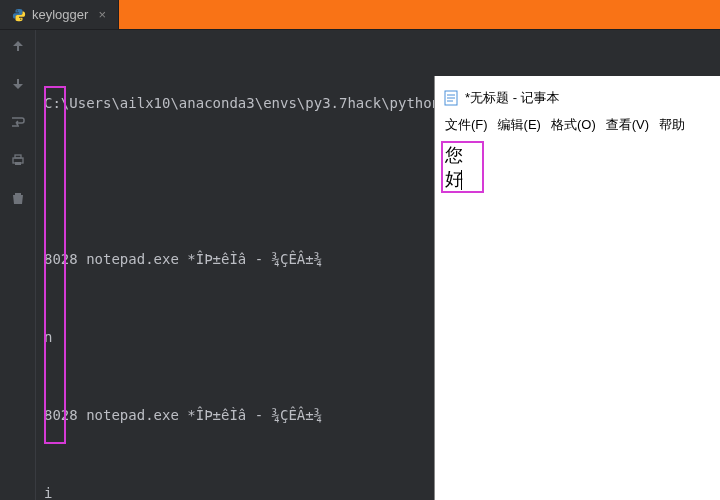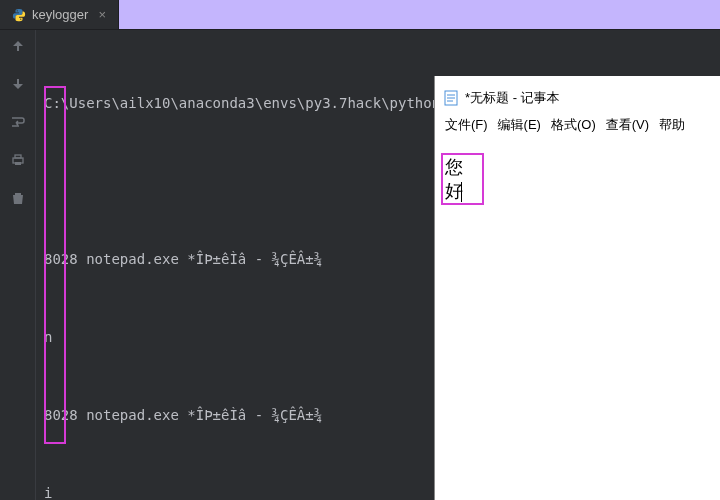--- a/index.html
+++ b/index.html
@@ -6,21 +6,21 @@
     body {
       width: 720px; height: 500px;
       background: #2b2d30;
       font-family: Consolas, monospace;
       font-size: 14px;
       overflow: hidden;
       position: relative;
     }
     .tab-bar {
       height: 30px;
-      background: #c4b5fd;
+      background: #f97316;
       border-bottom: 1px solid #1e1f22;
       display: flex;
       align-items: center;
     }
     .tab {
       height: 100%;
       padding: 0 12px;
       display: flex;
       align-items: center;
       gap: 6px;
@@ -106,21 +106,20 @@
       font-size: 13px;
     }
     .np-menu span {
       padding: 0 4px;
       cursor: default;
     }
     .np-body {
       padding: 4px 6px;
       font-size: 18px;
       position: relative;
-      margin-top: 12px;
     }
     .np-text-box {
       display: inline-block;
       border: 2px solid #d63ad6;
       padding: 0 2px;
       line-height: 24px;
     }
     .caret {
       display: inline-block;
       width: 1px; height: 20px;

